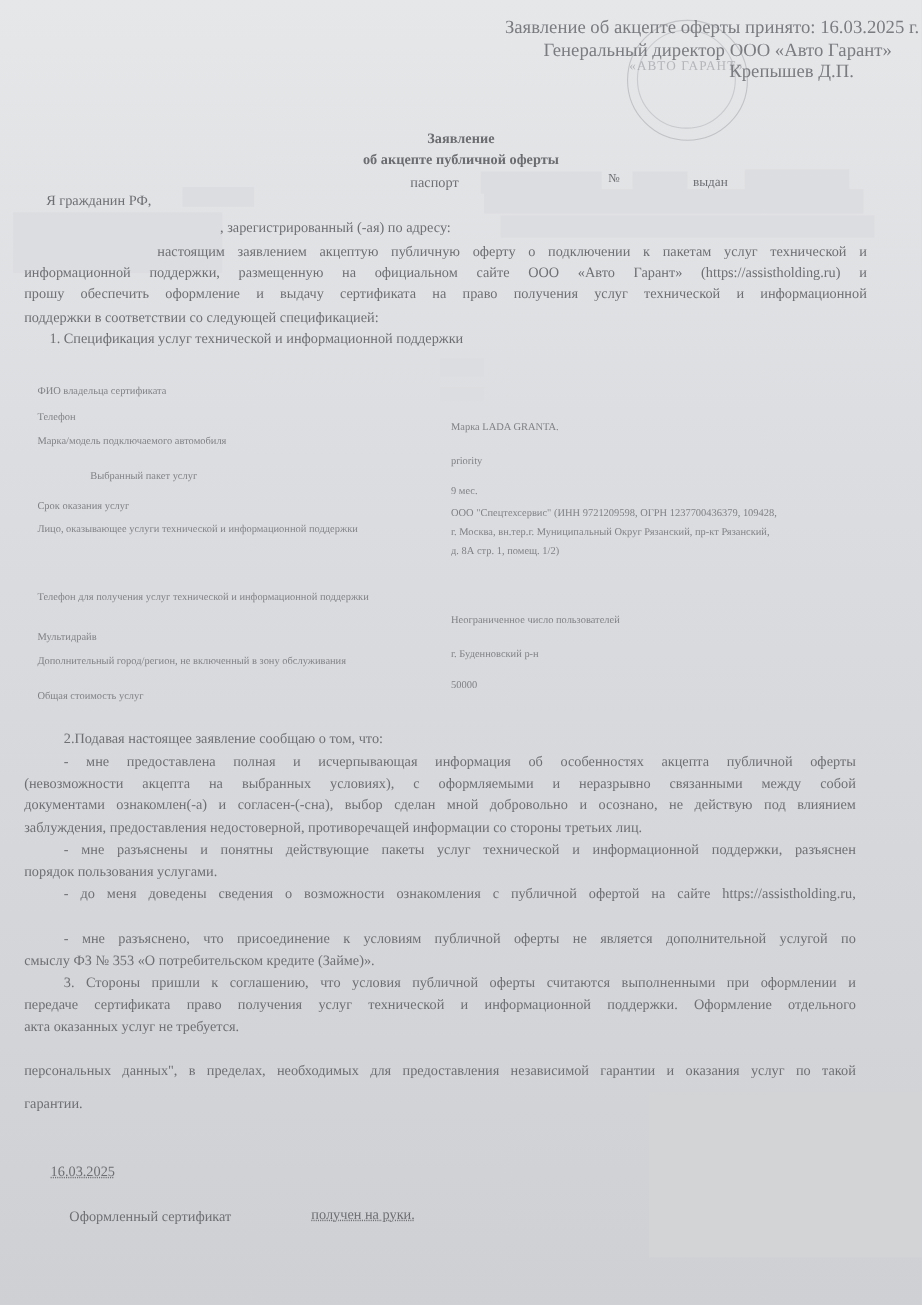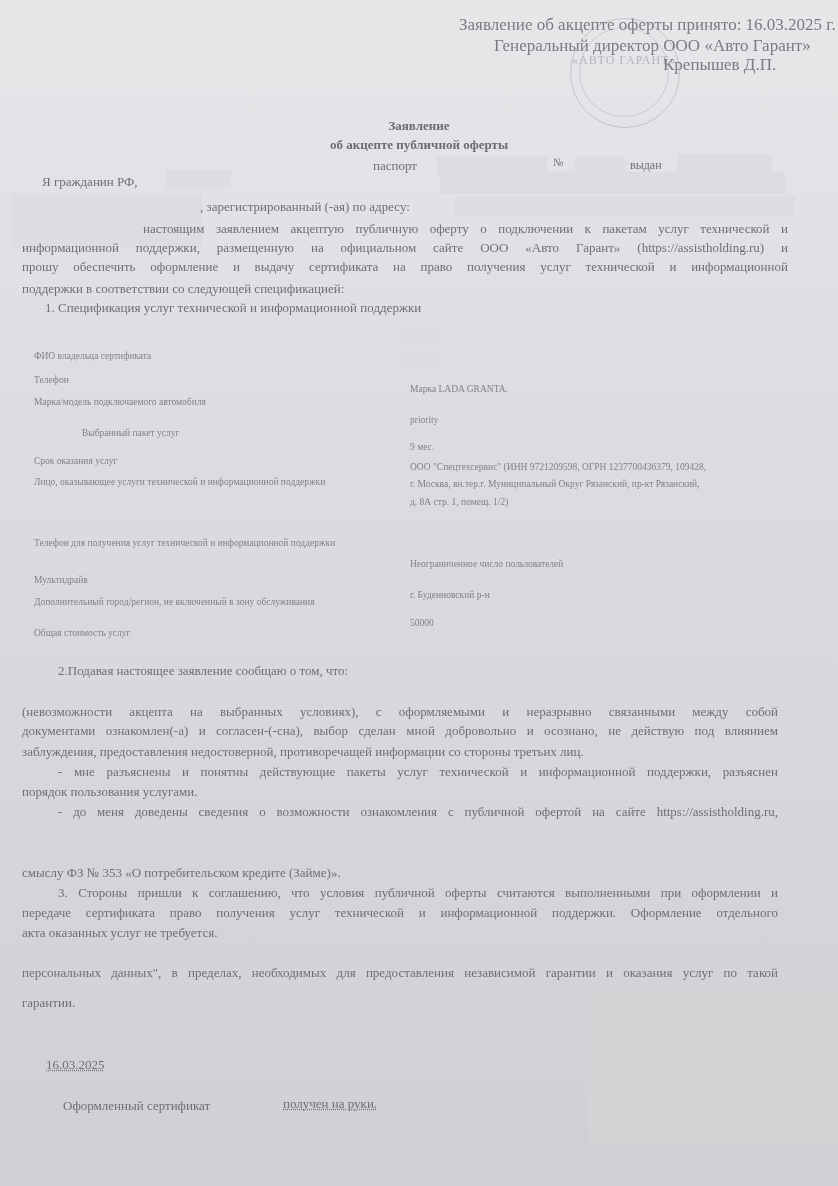--- a/index.html
+++ b/index.html
@@ -86,26 +86,28 @@
   <div class="abs small" style="left:410px; top:497px;">д. 8А стр. 1, помещ. 1/2)</div>
   <div class="abs small" style="left:34px; top:538px;">Телефон для получения услуг технической и информационной поддержки</div>
   <div class="abs small" style="left:34px; top:575px;">Мультидрайв</div>
   <div class="abs small" style="left:410px; top:559px;">Неограниченное число пользователей</div>
   <div class="abs small" style="left:34px; top:597px;">Дополнительный город/регион, не включенный в зону обслуживания</div>
   <div class="abs small" style="left:410px; top:590px;">г. Буденновский р-н</div>
   <div class="abs small" style="left:34px; top:628px;">Общая стоимость услуг</div>
   <div class="abs small" style="left:410px; top:618px;">50000</div>
 
   <div class="abs p" style="left:58px; top:663px;">2.Подавая настоящее заявление сообщаю о том, что:</div>
+  <div class="abs p" style="left:58px; top:684px; width:720px; text-align:justify; text-align-last:justify;">- мне предоставлена полная и исчерпывающая информация об особенностях акцепта публичной оферты</div>
   <div class="abs p" style="left:22px; top:704px; width:756px; text-align:justify; text-align-last:justify;">(невозможности акцепта на выбранных условиях), с оформляемыми и неразрывно связанными между собой</div>
   <div class="abs p" style="left:22px; top:723px; width:756px; text-align:justify; text-align-last:justify;">документами ознакомлен(-а) и согласен-(-сна), выбор сделан мной добровольно и осознано, не действую под влиянием</div>
   <div class="abs p" style="left:22px; top:744px;">заблуждения, предоставления недостоверной, противоречащей информации со стороны третьих лиц.</div>
   <div class="abs p" style="left:58px; top:764px; width:720px; text-align:justify; text-align-last:justify;">- мне разъяснены и понятны действующие пакеты услуг технической и информационной поддержки, разъяснен</div>
   <div class="abs p" style="left:22px; top:784px;">порядок пользования услугами.</div>
   <div class="abs p" style="left:58px; top:804px; width:720px; text-align:justify; text-align-last:justify;">- до меня доведены сведения о возможности ознакомления с публичной офертой на сайте https://assistholding.ru,</div>
+  <div class="abs p" style="left:58px; top:845px; width:720px; text-align:justify; text-align-last:justify;">- мне разъяснено, что присоединение к условиям публичной оферты не является дополнительной услугой по</div>
   <div class="abs p" style="left:22px; top:865px;">смыслу ФЗ № 353 «О потребительском кредите (Займе)».</div>
 
   <div class="abs p" style="left:58px; top:885px; width:720px; text-align:justify; text-align-last:justify;">3. Стороны пришли к соглашению, что условия публичной оферты считаются выполненными при оформлении и</div>
   <div class="abs p" style="left:22px; top:905px; width:756px; text-align:justify; text-align-last:justify;">передаче сертификата право получения услуг технической и информационной поддержки. Оформление отдельного</div>
   <div class="abs p" style="left:22px; top:925px;">акта оказанных услуг не требуется.</div>
 
   <div class="abs p" style="left:22px; top:965px; width:756px; text-align:justify; text-align-last:justify;">персональных данных", в пределах, необходимых для предоставления независимой гарантии и оказания услуг по такой</div>
   <div class="abs p" style="left:22px; top:995px;">гарантии.</div>
 
   <div class="redact dark" style="left:590px; top:993px; width:248px; height:150px;"></div>

